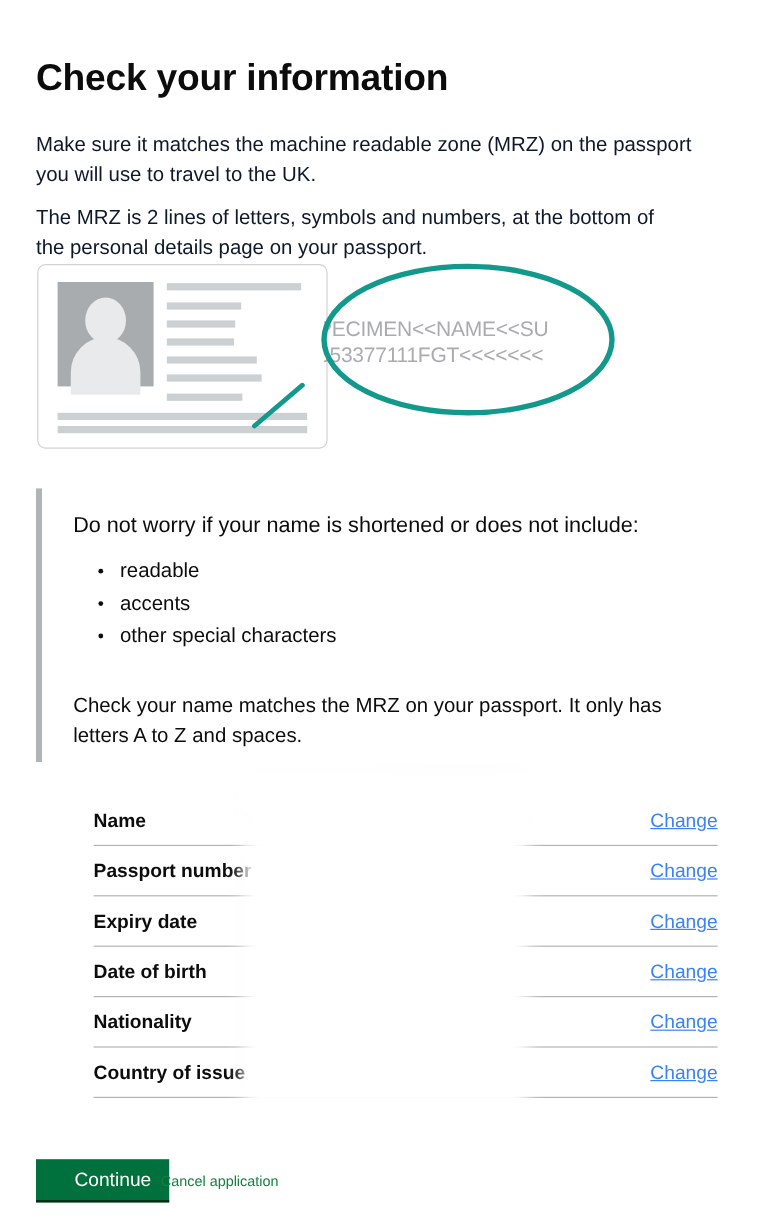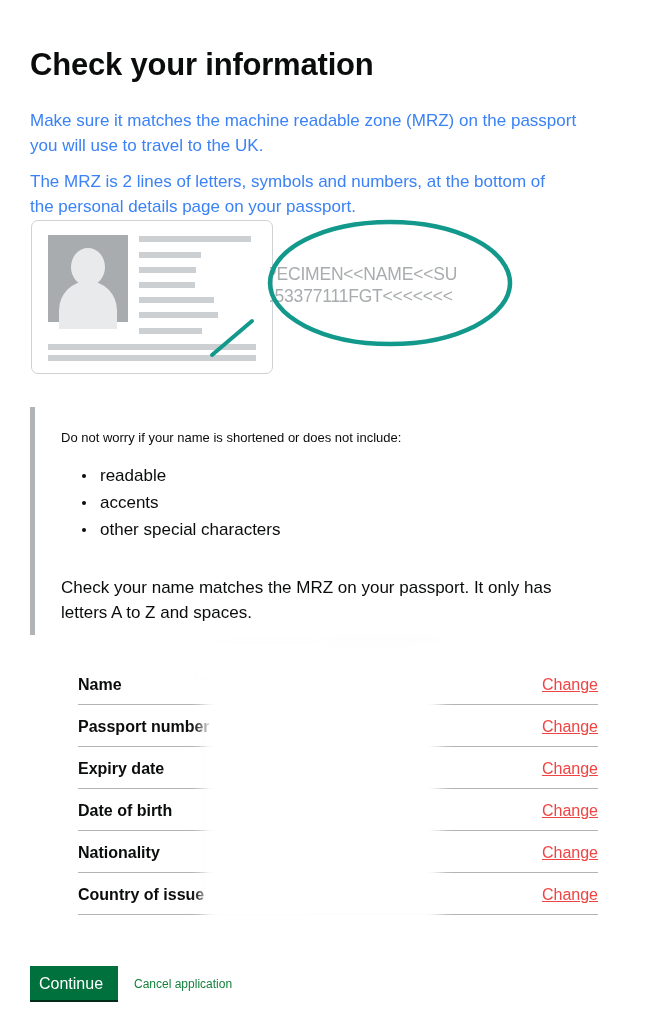--- a/index.html
+++ b/index.html
@@ -42,21 +42,21 @@
     color: #0b0c0c;
     white-space: nowrap;
   }
 
   
   .para {
     position: absolute;
     left: 0;
     font-size: 17px;
     line-height: 25px;
-    color: #3b82f6;
+    color: #0f172a;
   }
   .para-1 { top: 91px;  width: 566px; }
   .para-2 { top: 152px; width: 540px; }
 
   
   .illustration {
     position: absolute;
     left: 0;
     top: 218px;
     width: 470px;
@@ -159,21 +159,21 @@
     width: 568px;
     border-left: 5px solid #b1b4b6;
     box-sizing: border-box;
     padding-left: 26px;
     height: 228px;
   }
   .inset-lead {
     position: absolute;
     left: 26px;
     top: 18px;
-    font-size: 13px;
+    font-size: 18px;
     line-height: 25px;
     color: #0b0c0c;
     white-space: nowrap;
   }
   .inset-list {
     position: absolute;
     left: 46px;
     top: 55px;
     margin: 0;
     padding: 0;
@@ -237,21 +237,21 @@
     font-size: 16px;
     line-height: 20px;
     color: #0b0c0c;
   }
   .row-action {
     position: absolute;
     right: 0;
     bottom: 9px;
     font-size: 16px;
     line-height: 20px;
-    color: #ef4444;
+    color: #3b82f6;
     text-decoration: underline;
     cursor: pointer;
   }
 
   
   .redact {
     position: absolute;
     background: #ffffff;
     pointer-events: none;
   }
@@ -306,21 +306,21 @@
   .actions {
     position: absolute;
     left: 30px;
     top: 966px;
     height: 36px;
   }
   .btn-continue {
     position: absolute;
     left: 0;
     top: 0;
-    padding: 8px 15px 6px 9px;
+    padding: 8px 15px 6px 32px;
     background: #00703c;
     border: none;
     border-bottom: 2px solid #002d18;
     color: #ffffff;
     font-family: "Liberation Sans", sans-serif;
     font-size: 16px;
     line-height: 20px;
     font-weight: normal;
     cursor: pointer;
   }

